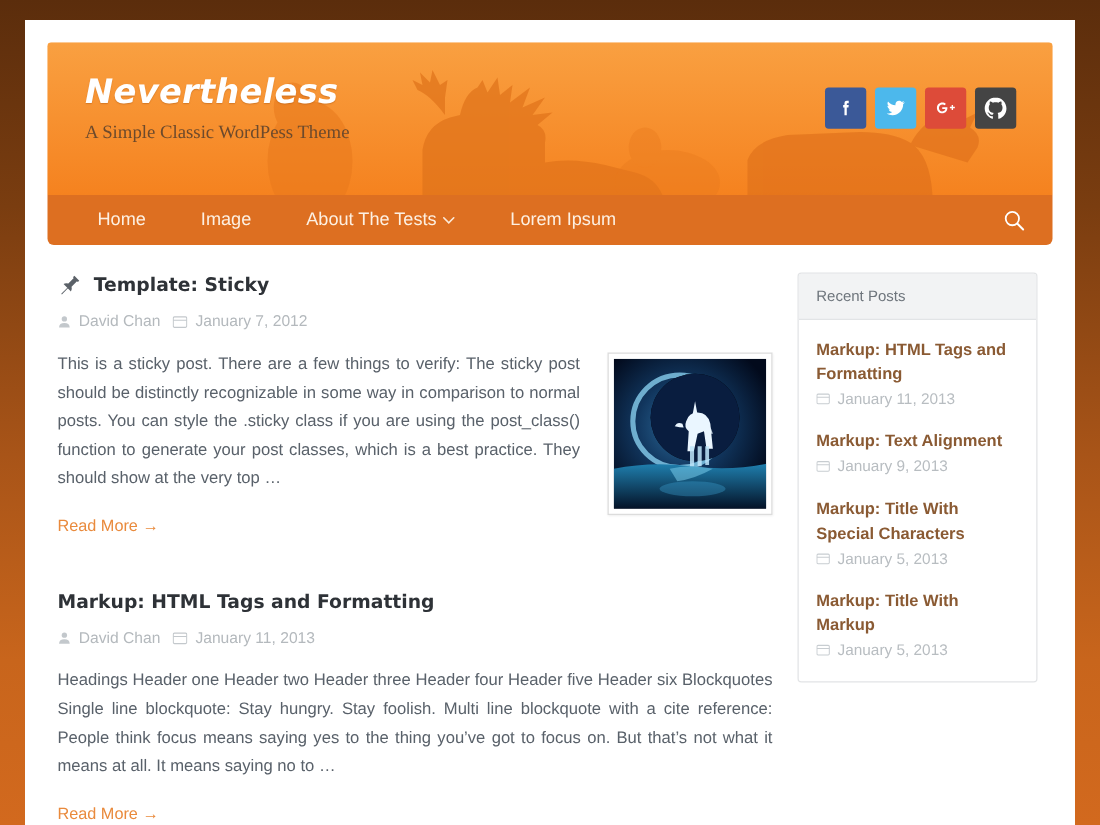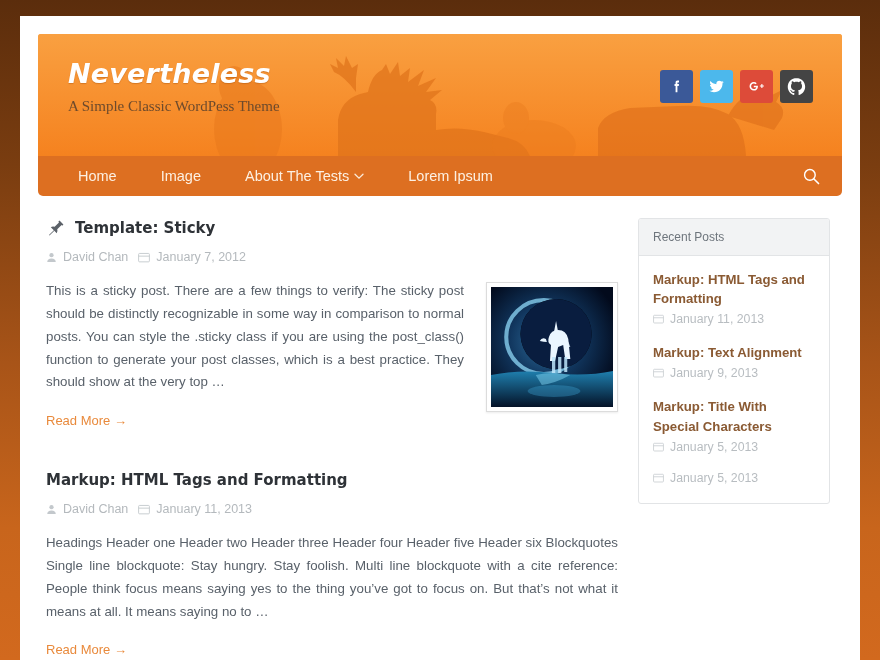--- a/index.html
+++ b/index.html
@@ -371,20 +371,21 @@
             <span class="recent-date">
               <svg width="11" height="10" viewBox="0 0 16 14">
                 <rect x="0.8" y="1.6" width="14.4" height="11.2" rx="1.3" fill="none" stroke="#c8cdd1" stroke-width="1.2"></rect>
                 <line x1="0.8" y1="5.2" x2="15.2" y2="5.2" stroke="#c8cdd1" stroke-width="1.2"></line>
               </svg>
               <span>January 5, 2013</span>
             </span>
           </div>
 
           <div class="recent-item">
+            <a class="recent-title" href="#">Markup: Title With Markup</a>
             <span class="recent-date">
               <svg width="11" height="10" viewBox="0 0 16 14">
                 <rect x="0.8" y="1.6" width="14.4" height="11.2" rx="1.3" fill="none" stroke="#c8cdd1" stroke-width="1.2"></rect>
                 <line x1="0.8" y1="5.2" x2="15.2" y2="5.2" stroke="#c8cdd1" stroke-width="1.2"></line>
               </svg>
               <span>January 5, 2013</span>
             </span>
           </div>
 
         </div>

